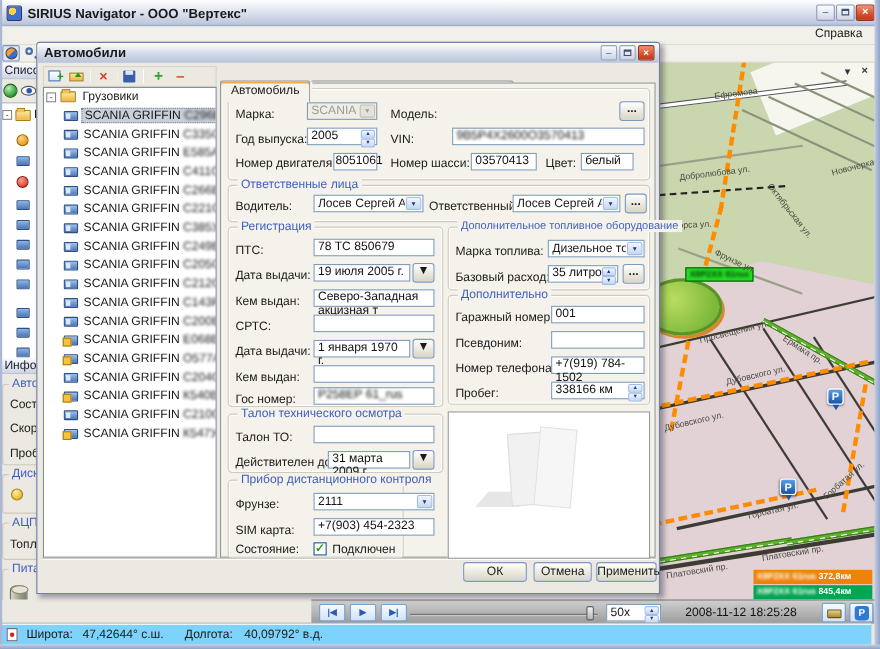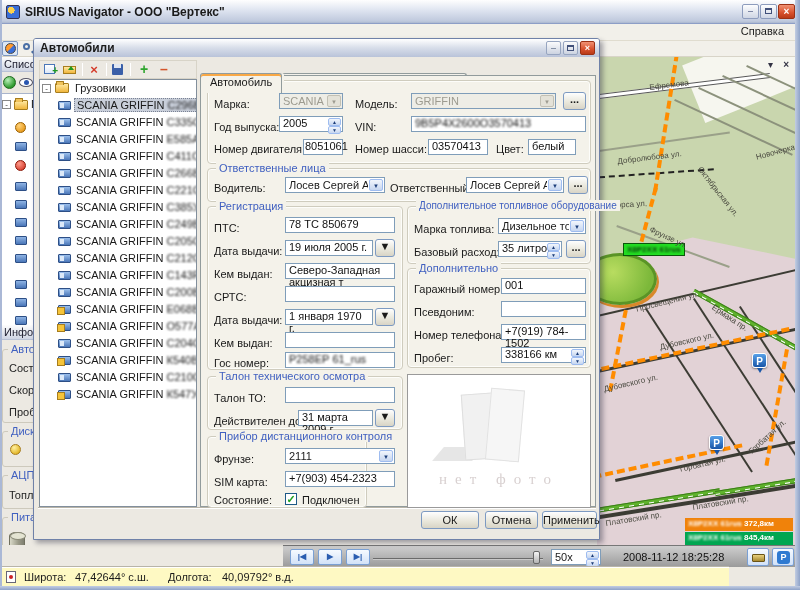--- a/index.html
+++ b/index.html
@@ -91,21 +91,21 @@
   .pb-speed{position:absolute;left:268px;top:3px;width:50px;height:16px;border:1px solid #7f9db9;background:#fff;
     font-size:11px;padding:0 3px;line-height:14px;}
   .pb-time{position:absolute;left:340px;top:5px;font-size:11px;color:#111;}
   .pb-tool{position:absolute;top:2px;width:22px;height:18px;border:1px solid #7aa0d4;border-radius:2px;
     background:linear-gradient(180deg,#f6faff,#d2e2f8);}
   .cam{position:absolute;left:4px;top:5px;width:13px;height:8px;background:linear-gradient(#e8d080,#a88a30);border:1px solid #6a5518;border-radius:1px;}
   .pglyph{position:absolute;left:4px;top:2px;width:13px;height:13px;background:#2f7ad1;border-radius:3px;color:#fff;
     font-size:9px;font-weight:bold;text-align:center;line-height:13px;}
 
   
-  .statusbar{position:absolute;left:0;top:567px;width:729px;height:19px;background:#fef9c3;
+  .statusbar{position:absolute;left:0;top:567px;width:792px;height:19px;background:#7dd3fc;
     border-top:1px solid #fff;box-shadow:0 -1px 0 #b8b4a8;}
   .sb-icon{position:absolute;left:6px;top:3px;width:10px;height:12px;background:#fff;border:1px solid #667;}
   .sb-icon:after{content:"";position:absolute;left:2px;top:3px;width:4px;height:4px;background:#cc2222;border-radius:50%;}
   .sb-text{position:absolute;top:3px;}
   .edge-r{position:absolute;right:0;top:0;width:5px;height:590px;background:linear-gradient(90deg,#c2cde2,#8fa3c8);}
   .edge-b{position:absolute;left:0;top:586px;width:800px;height:4px;background:linear-gradient(180deg,#c2cde2,#8fa3c8);}
   .edge-l{position:absolute;left:0;top:0;width:2px;height:590px;background:#aab8d6;}
 
   
   .dialog{position:absolute;left:33px;top:38px;width:567px;height:502px;background:#ece9e2;
@@ -393,24 +393,20 @@
     <div class="tabpanel">
 
       <div class="grp" style="left:6px;top:4px;width:384px;height:84px;">
         <span class="legend">Автомобиль</span>
         <span class="lbl" style="left:6px;top:17px;">Марка:</span>
         <div class="combo disabled" style="left:71px;top:12px;width:64px;">
             <span class="cv">SCANIA</span>
             <span class="arrowbtn">▼</span>
           </div>
         <span class="lbl" style="left:147px;top:17px;">Модель:</span>
-        <div class="combo disabled" style="left:203px;top:12px;width:145px;">
-            <span class="cv">GRIFFIN</span>
-            <span class="arrowbtn">▼</span>
-          </div>
         <div class="dots" style="left:355px;top:11px;width:23px;">...</div>
         <span class="lbl" style="left:6px;top:40px;">Год выпуска:</span>
         <div class="txt" style="left:71px;top:35px;width:64px;"><span>2005</span><span class="spin">
               <span>▲</span>
               <span>▼</span>
             </span></div>
         <span class="lbl" style="left:147px;top:40px;">VIN:</span>
         <div class="txt" style="left:203px;top:35px;width:175px;"><span class="censored">9В5Р4Х2600О3570413</span></div>
         <span class="lbl" style="left:6px;top:62px;">Номер двигателя:</span>
         <div class="txt" style="left:95px;top:58px;width:40px;padding:0 1px;"><span>8051061</span></div>
@@ -505,21 +501,20 @@
         <div class="txt" style="left:93px;top:78px;width:85px;"><span>338166 км</span><span class="spin">
               <span>▲</span>
               <span>▼</span>
             </span></div>
       </div>
 
       <div class="photo" style="left:206px;top:298px;width:184px;height:134px;">
         <div class="ghost-shadow"></div>
         <div class="ghost-folder"></div>
         <div class="ghost-folder2"></div>
-        <div class="nophoto">нет фото</div>
       </div>
     </div>
 
     <div class="divider"></div>
     <div class="btn" style="left:387px;top:472px;width:58px;">ОК</div>
     <div class="btn" style="left:451px;top:472px;width:53px;">Отмена</div>
     <div class="btn" style="left:508px;top:472px;width:55px;">Применить</div>
   </div>
 
   <div class="edge-l"></div>

